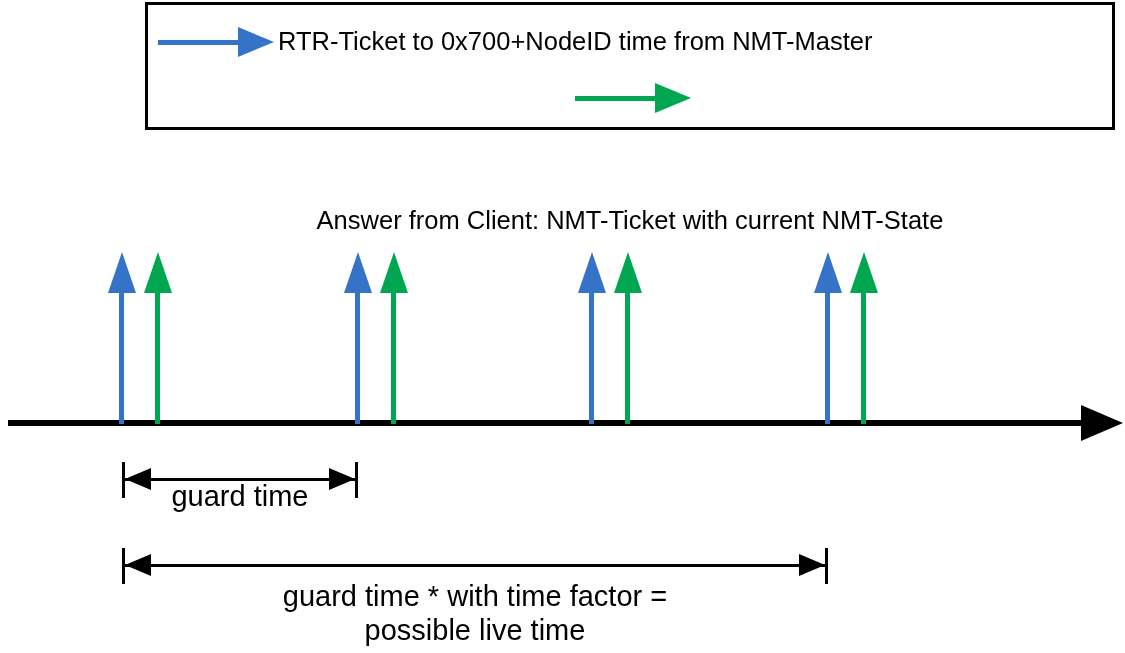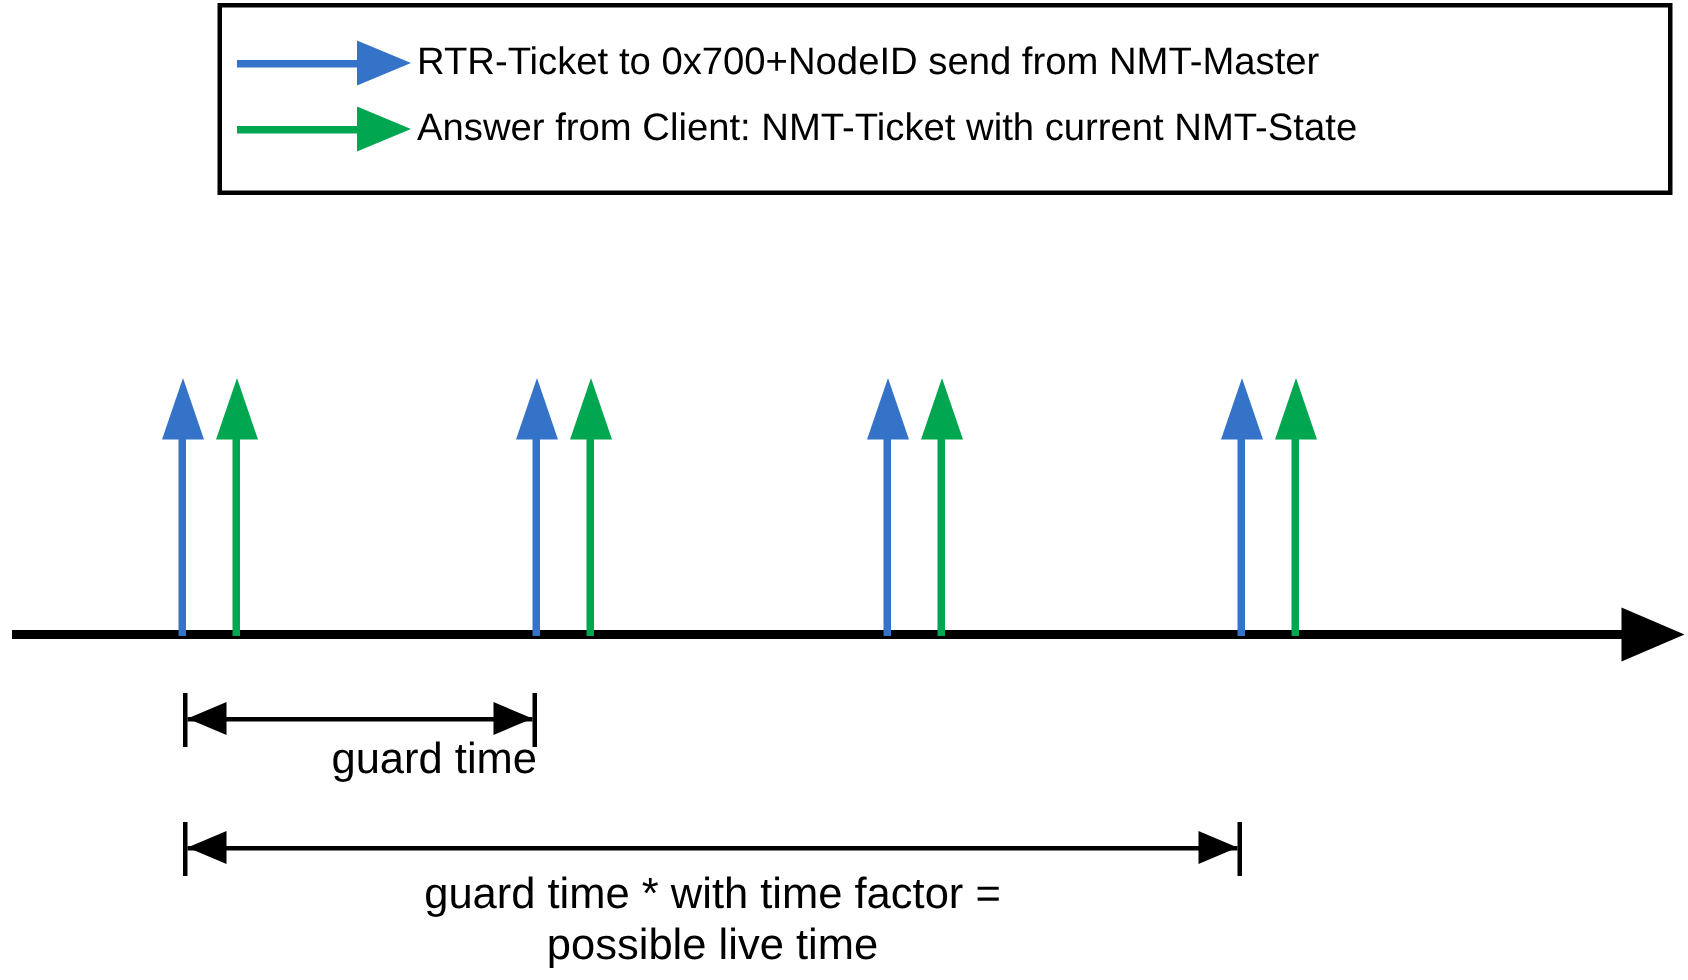--- a/index.html
+++ b/index.html
@@ -31,21 +31,21 @@
   }
   .legend-row {
     position: absolute;
     left: 0;
     width: 100%;
     height: 46px;
     display: flex;
     align-items: center;
   }
   .legend-row.row-0 { top: 14px; }
-  .legend-row.row-1 { top: 58px; }
+  .legend-row.row-1 { top: 73px; flex-direction: column; }
   .legend-marker {
     position: relative;
     width: 130px;
     height: 40px;
     flex: 0 0 130px;
   }
   .legend-marker .shaft {
     position: absolute;
     left: 10px;
     top: 18px;
@@ -162,21 +162,21 @@
 
 <div id="stage">
 
   <div class="legend-box">
 
     <div class="legend-row row-0">
       <span class="legend-marker">
         <span class="shaft" style="background:#3573c8"></span>
         <span class="head" style="border-left-color:#3573c8"></span>
       </span>
-      <span class="legend-label">RTR-Ticket to 0x700+NodeID send from NMT-Master</span>
+      <span class="legend-label">RTR-Ticket to 0x700+NodeID time from NMT-Master</span>
     </div>
 
     <div class="legend-row row-1">
       <span class="legend-marker">
         <span class="shaft" style="background:#00a650"></span>
         <span class="head" style="border-left-color:#00a650"></span>
       </span>
       <span class="legend-label">Answer from Client: NMT-Ticket with current NMT-State</span>
     </div>
 
@@ -221,21 +221,21 @@
     <span class="ev-shaft" style="background:#00a650"></span>
   </div>
 
   <div class="dim" style="left:122px; top:462px; width:236px;">
     <span class="tick left"></span>
     <span class="tick right"></span>
     <span class="dim-rule" style="left:3px; right:3px; width:230px;"></span>
     <span class="arrowhead left"></span>
     <span class="arrowhead right"></span>
   </div>
-  <div class="dim-caption" style="left:122px; top:490px; width:236px;text-align:right;">guard time</div>
+  <div class="dim-caption" style="left:122px; top:480px; width:236px;">guard time</div>
 
   <div class="dim" style="left:122px; top:548px; width:706px;">
     <span class="tick left"></span>
     <span class="tick right"></span>
     <span class="dim-rule" style="left:3px; right:3px; width:700px;"></span>
     <span class="arrowhead left"></span>
     <span class="arrowhead right"></span>
   </div>
   <div class="dim-caption" style="left:122px; top:580px; width:706px;">guard time * with time factor =
 possible live time</div>

